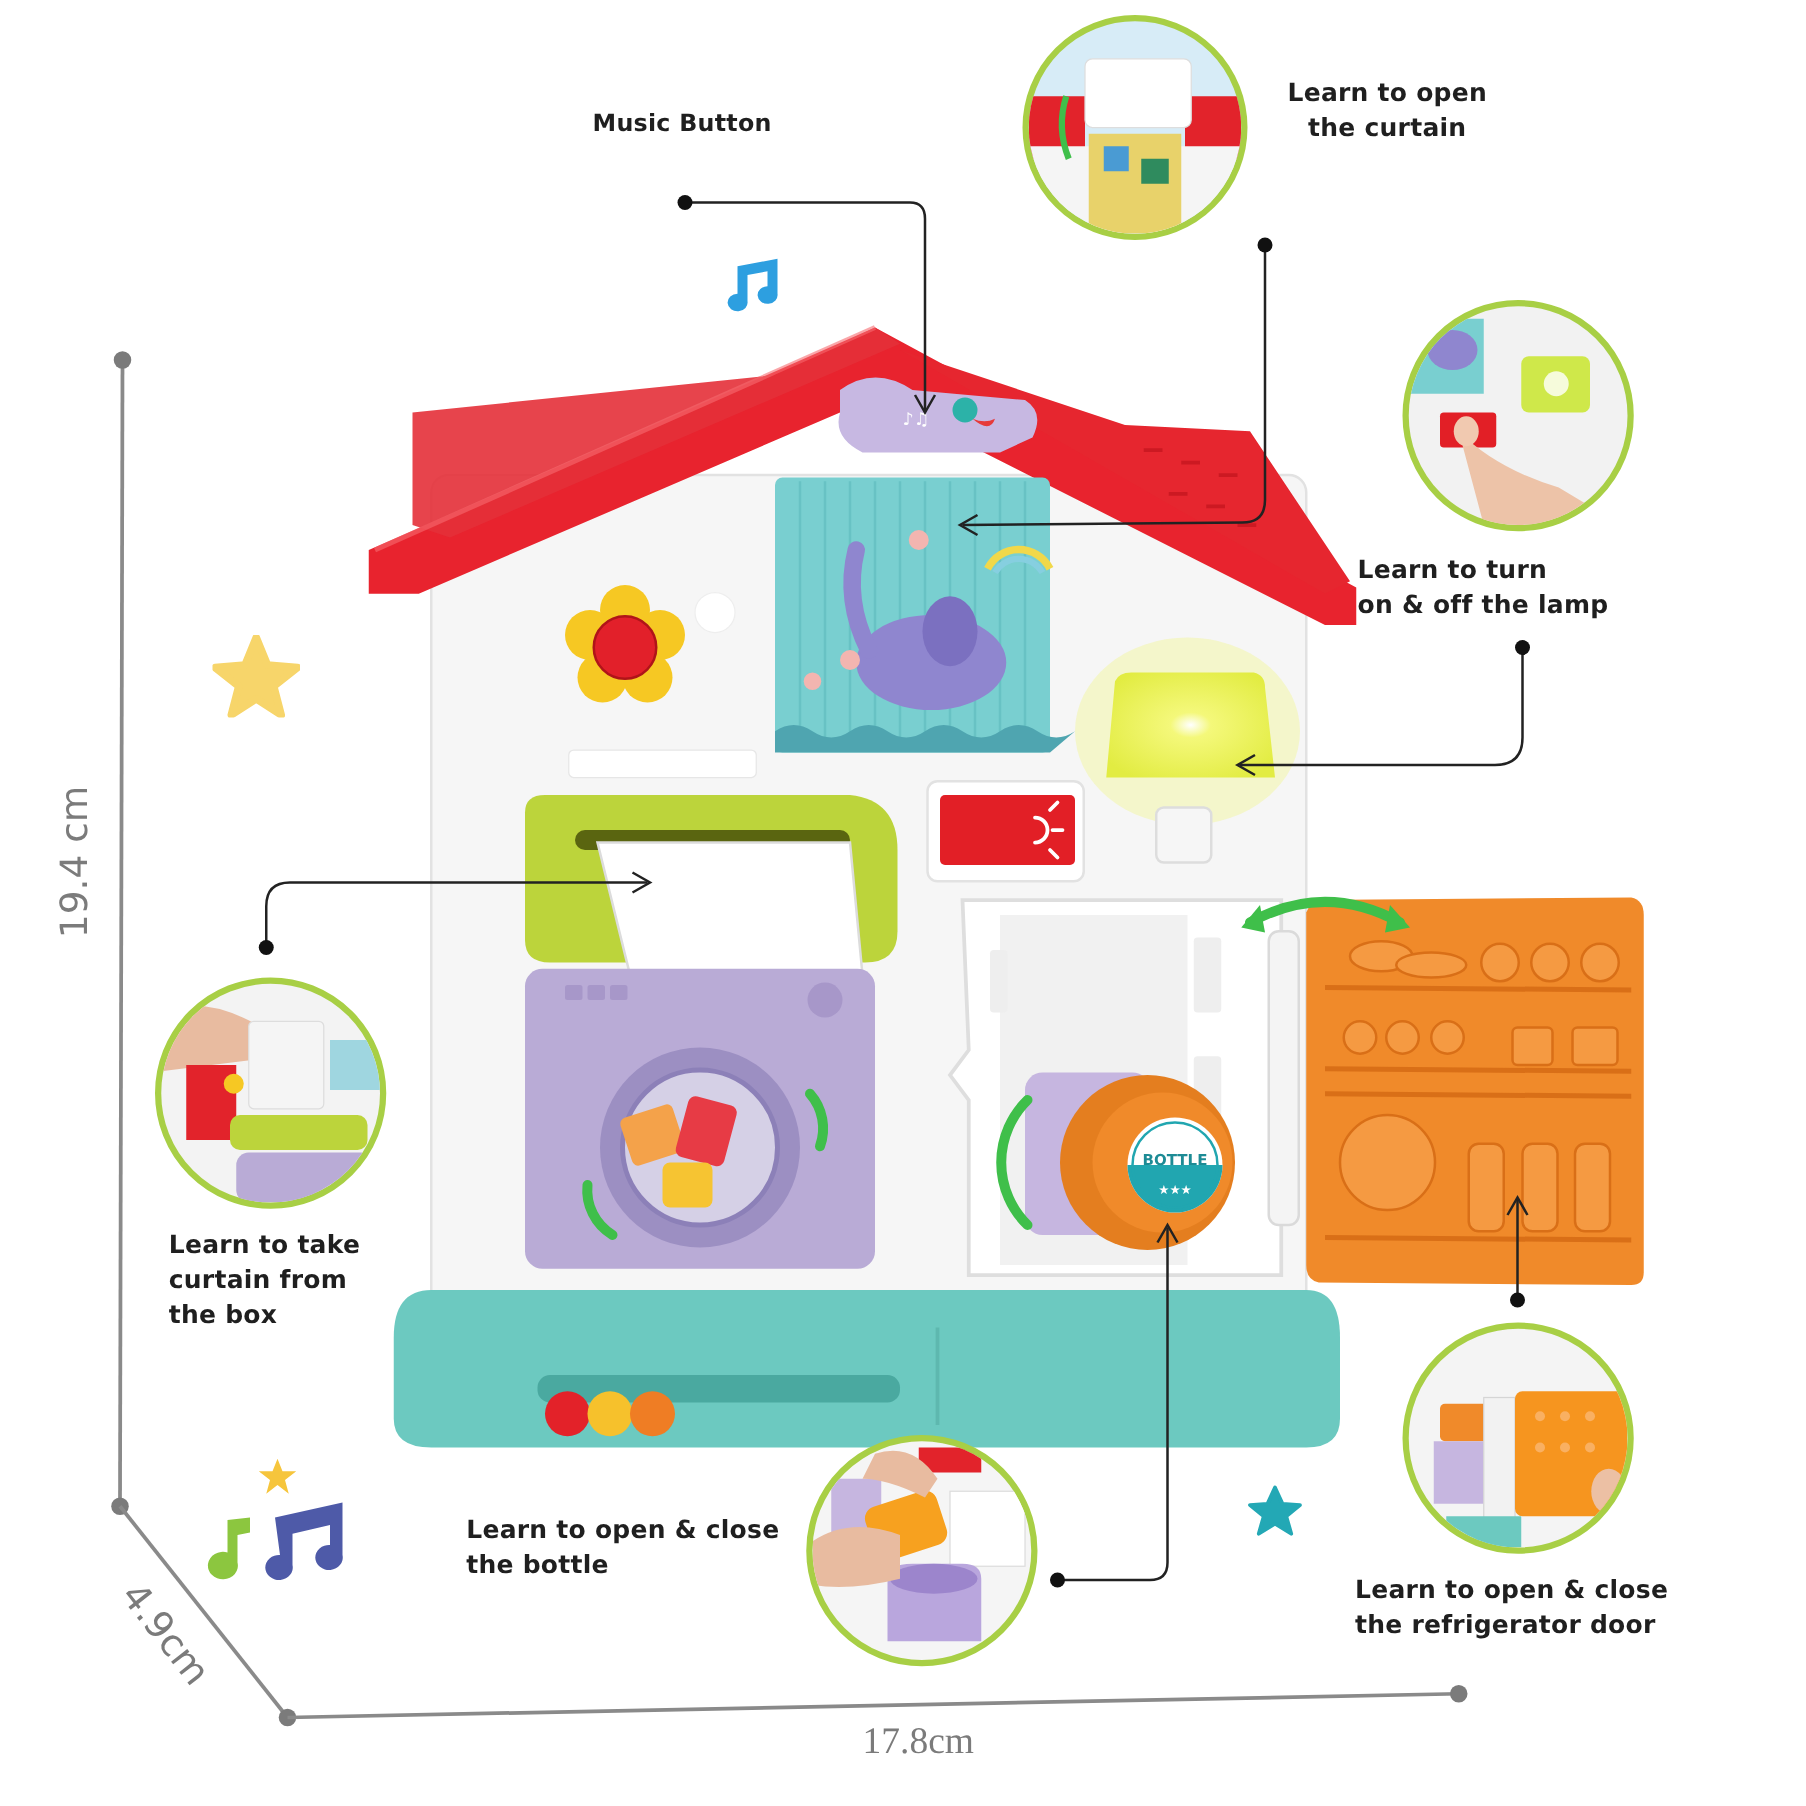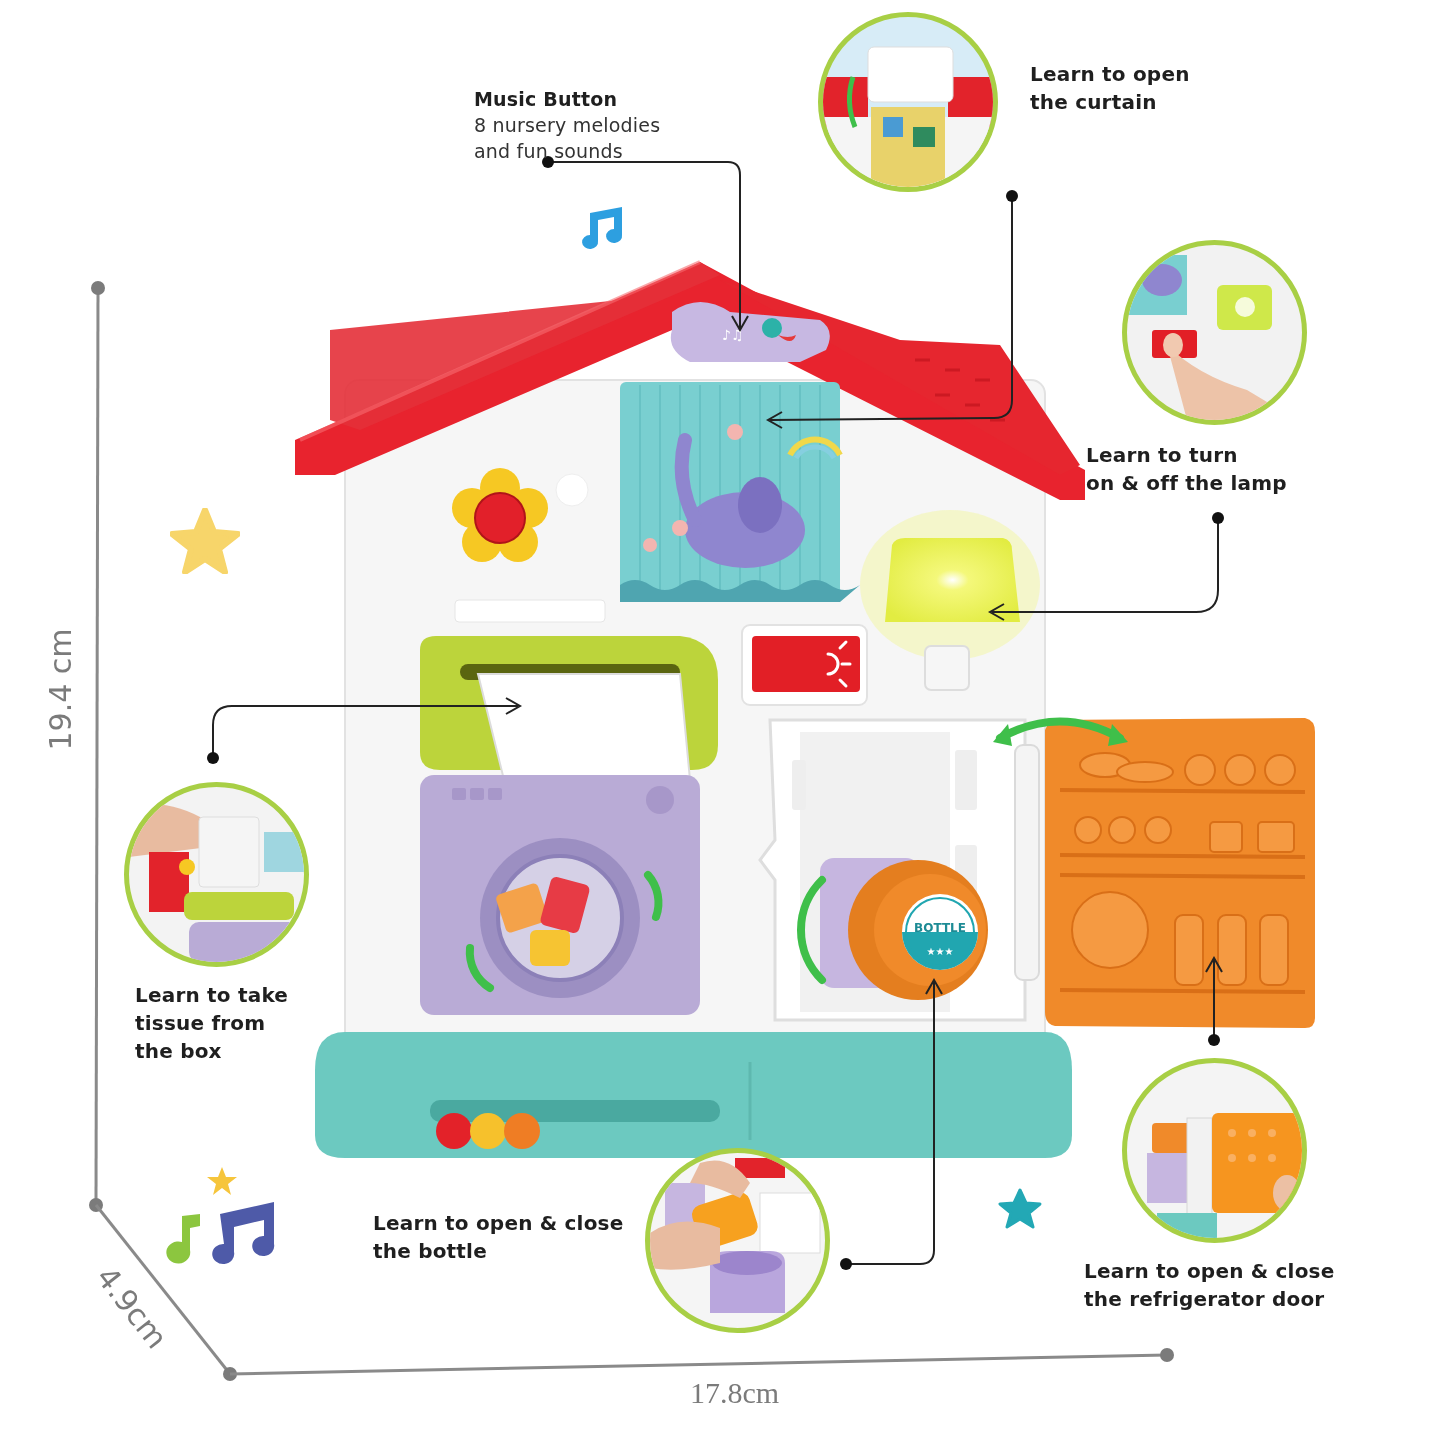--- a/index.html
+++ b/index.html
@@ -279,26 +279,24 @@
         <circle cx="125" cy="95" r="4"></circle>
         <circle cx="145" cy="95" r="4"></circle>
       </g>
     <ellipse cx="160" cy="130" rx="14" ry="18" fill="#ecc0a4"></ellipse>
     <rect x="30" y="150" width="60" height="25" fill="#6cc9c0"></rect>
   </svg>
 </div>
 
 <div class="label" style="left:474px;top:60px;font-size:19px;line-height:26px;">
   <span>Music Button</span>
-  <span class="sub">8 nursery melodies
-and fun sounds</span>
-</div>
-<div class="label" style="left:1030px;top:60px;">Learn to open
+</div>
+<div class="label" style="left:1030px;top:60px;text-align:center;">Learn to open
 the curtain</div>
 <div class="label" style="left:1086px;top:441px;">Learn to turn
 on &amp; off the lamp</div>
 <div class="label" style="left:135px;top:981px;">Learn to take
-tissue from
+curtain from
 the box</div>
 <div class="label" style="left:373px;top:1209px;">Learn to open &amp; close
 the bottle</div>
 <div class="label" style="left:1084px;top:1257px;">Learn to open &amp; close
 the refrigerator door</div>
 
 </body></html>

